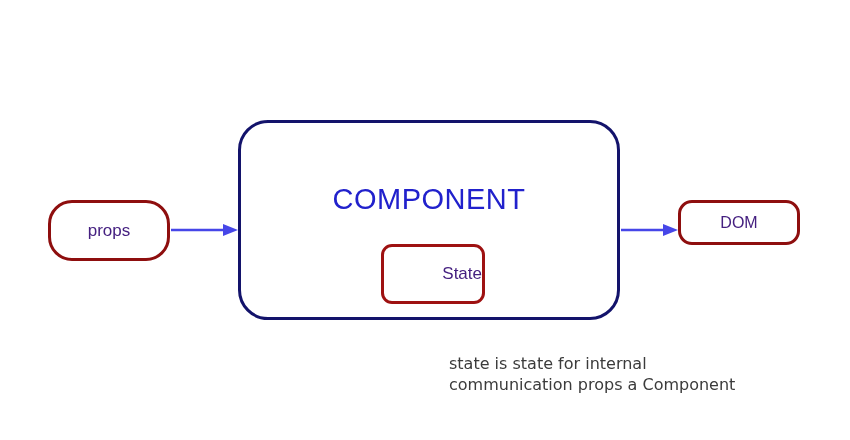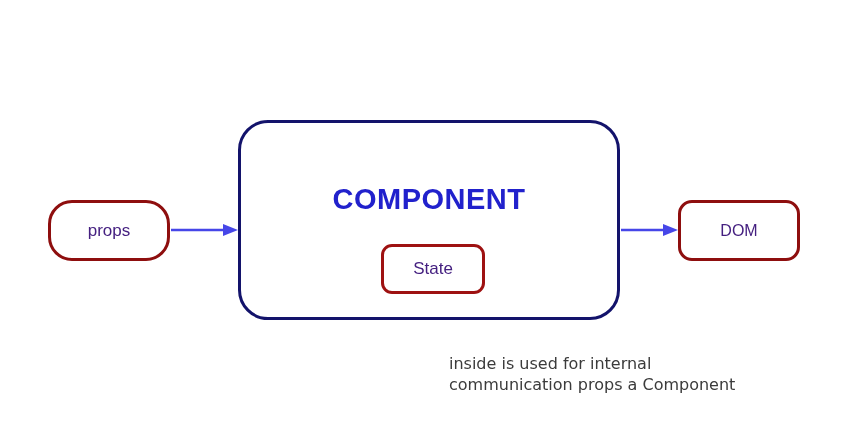--- a/index.html
+++ b/index.html
@@ -20,45 +20,45 @@
     display: flex; align-items: center; justify-content: center;
     box-sizing: border-box;
   }
   .small-node {
     border: 3px solid var(--small-box-border, #8e0e0e);
     border-radius: 14px;
     color: var(--label-text, #452080);
     font-size: 17px;
   }
   .props-node  { left: 48px;  top: 200px; width: 122px; height: 61px; border-radius: 24px; }
-  .dom-node    { left: 678px; top: 200px; width: 122px; height: 61px; font-size: 16px; }
+  .dom-node    { left: 678px; top: 200px; width: 122px; height: 45px; font-size: 16px; }
   .component-node {
     position: absolute;
     left: 238px; top: 120px; width: 382px; height: 200px;
     border: 3px solid var(--component-border, #13136b);
     border-radius: 30px;
     background: #ffffff;
     box-sizing: border-box;
   }
   .component-title {
     position: absolute;
     left: 0; right: 0; top: 60px;
     text-align: center;
     font-size: 29px;
-    font-weight: bold;
+    font-weight: normal;
     letter-spacing: 0.5px;
     color: var(--component-text, #2121cc);
   }
   .state-node {
     position: absolute;
-    left: 140px; top: 121px; width: 104px; height: 50px;
+    left: 140px; top: 121px; width: 104px; height: 60px;
     border: 3px solid var(--state-box-border, #9e1111);
     border-radius: 11px;
     background: #ffffff;
-    display: flex; align-items: center; justify-content: center;
+    display: flex; align-items: center; justify-content: flex-end;
     color: var(--label-text, #452080);
     font-size: 17px;
     box-sizing: border-box;
   }
   .arrow {
     position: absolute;
     color: var(--arrow, #4646e8);
   }
   .arrow-1 { left: 171px; top: 223px; }
   .arrow-2 { left: 621px; top: 223px; }
@@ -95,17 +95,17 @@
   <svg class="arrow arrow-2" width="58" height="14" viewBox="0 0 58 14">
     <line x1="0" y1="7" x2="44" y2="7" stroke="currentColor" stroke-width="2.5"></line>
     <polygon points="42,1 57,7 42,13" fill="currentColor"></polygon>
   </svg>
 
   <div class="node small-node dom-node">
     <span>DOM</span>
   </div>
 
   <div class="caption">
-    <div>inside is used for internal</div>
+    <div>state is state for internal</div>
     <div>communication props a Component</div>
   </div>
 
 </div>
 
 </body></html>

